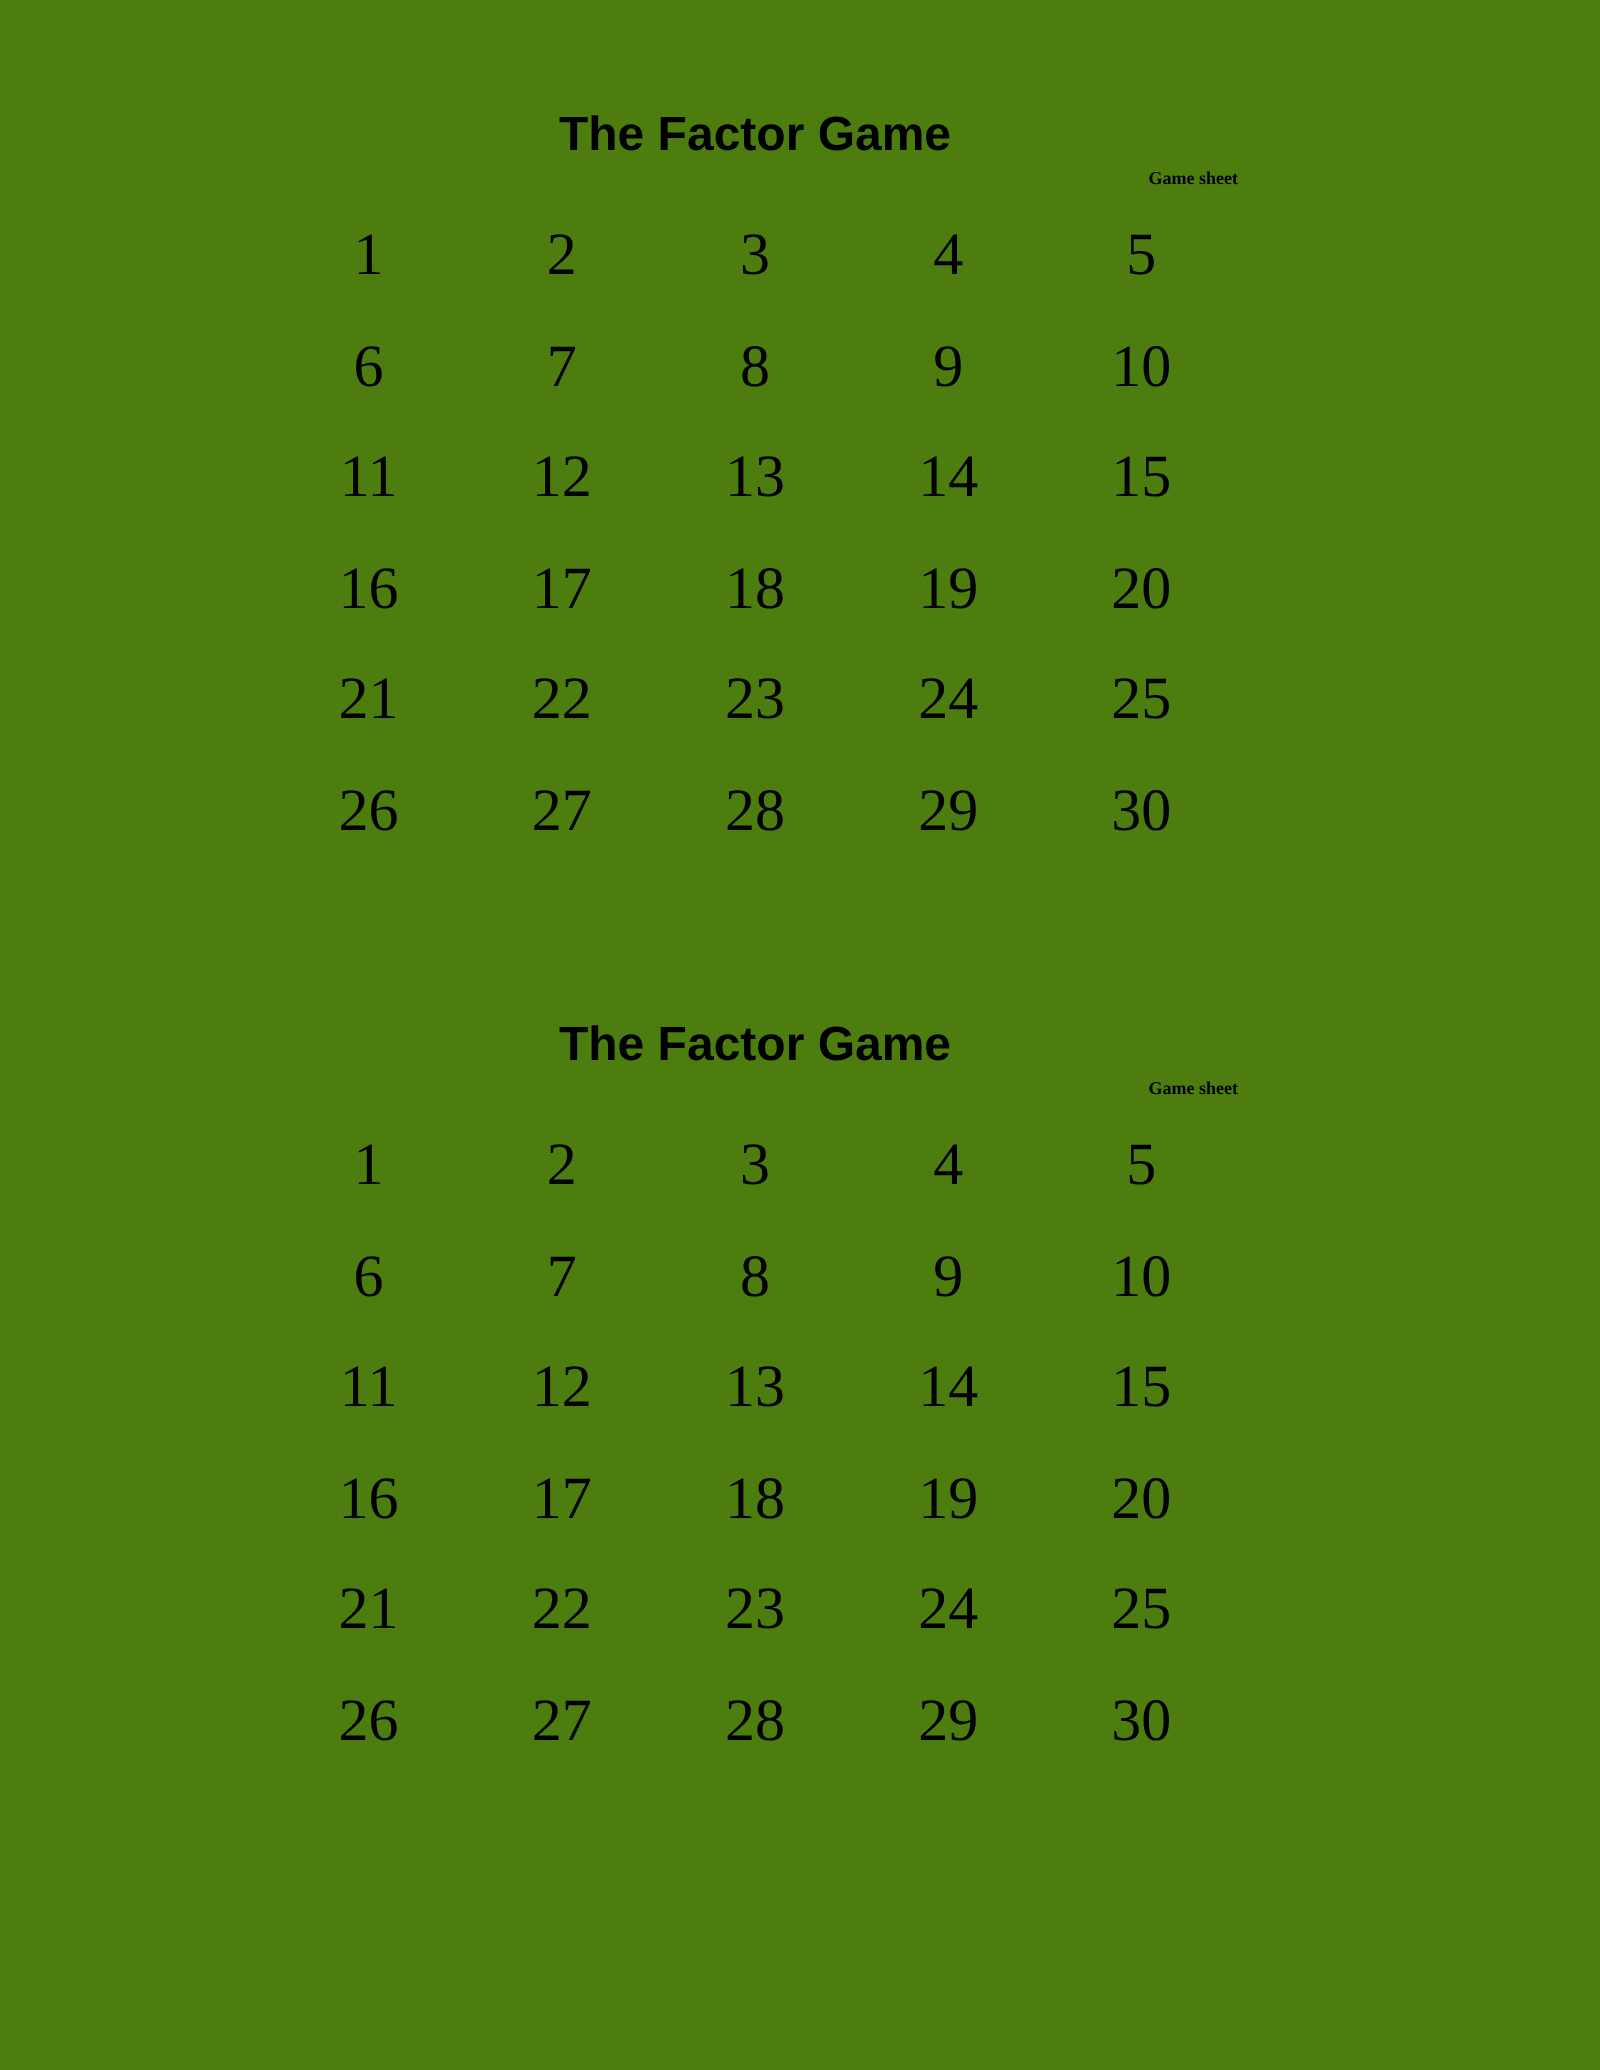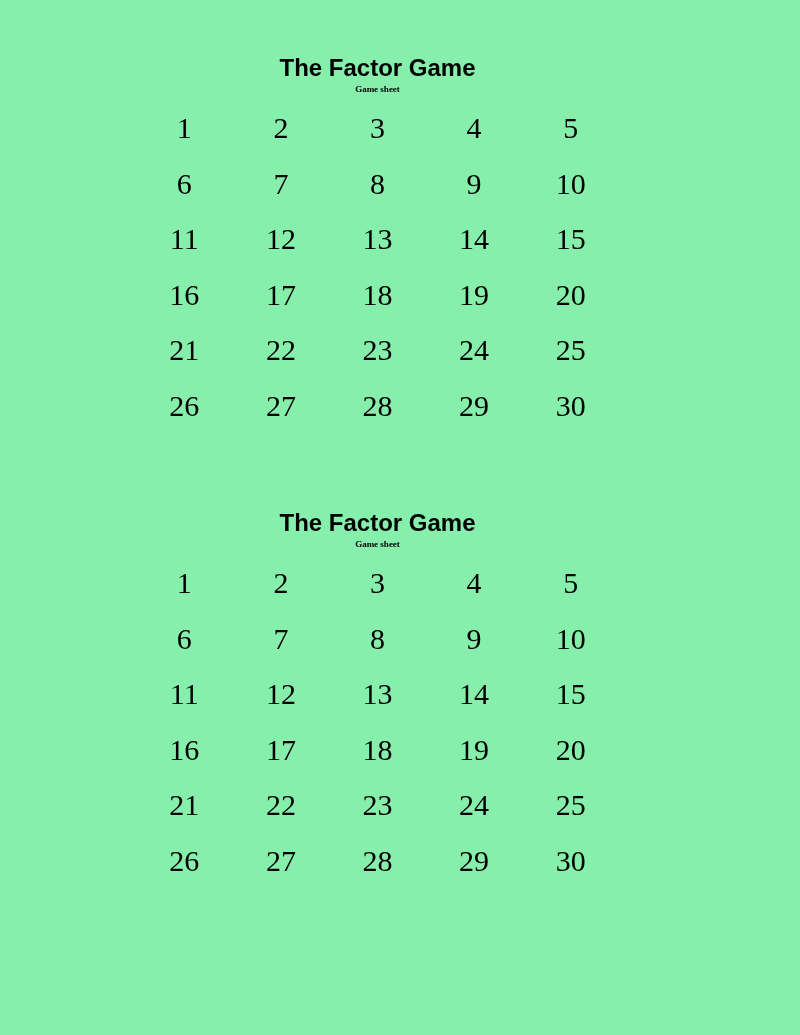--- a/index.html
+++ b/index.html
@@ -8,21 +8,21 @@
     height: 1035px;
     background: #ffffff;
     color: #000000;
     position: relative;
     overflow: hidden;
     font-family: "Liberation Serif", serif;
   }
   .page {
     position: absolute;
     inset: 0;
-    background: #86efac;
+    background: #4d7c0f;
   }
   .sheet {
     position: absolute;
     left: 136px;
     width: 483px;
   }
   .sheet-1 { top: 53px; }
   .sheet-2 { top: 508px; }
   .title {
     margin: 0;
@@ -31,21 +31,21 @@
     font-size: 24px;
     line-height: 30px;
     text-align: center;
     color: #000000;
   }
   .subtitle {
     font-family: "Liberation Serif", serif;
     font-weight: 600;
     font-size: 9px;
     line-height: 12px;
-    text-align: center;
+    text-align: right;
     color: #000000;
   }
   .grid { margin-top: 5px; }
   .row {
     display: flex;
     height: 55.5px;
   }
   .cell {
     flex: 1 1 0;
     text-align: center;

